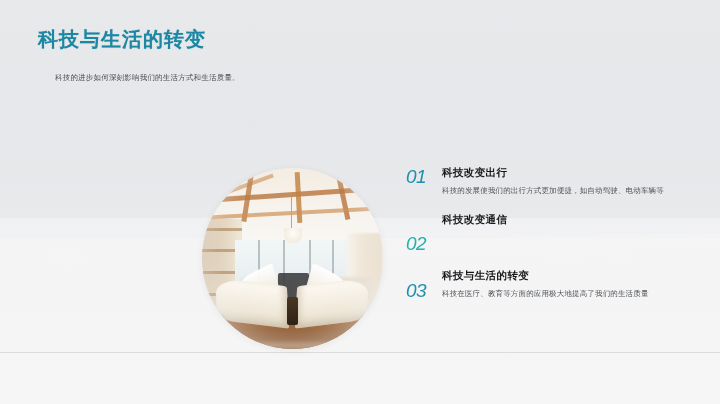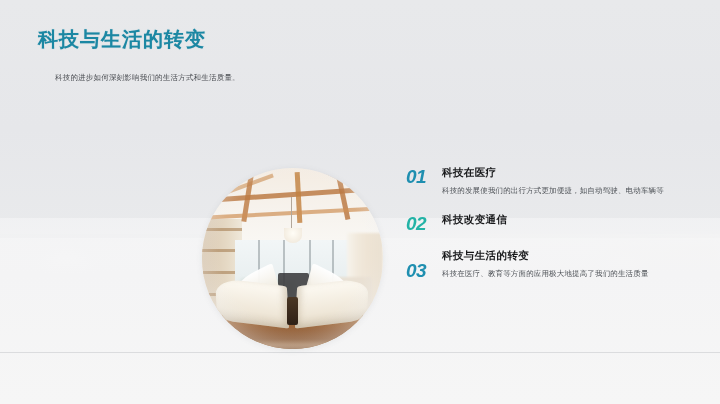--- a/index.html
+++ b/index.html
@@ -305,28 +305,28 @@
   }
   .point {
     display: flex;
     align-items: flex-start;
     margin-bottom: 16px;
   }
   .point:last-child { margin-bottom: 0; align-items: flex-end; }
   .point-num {
     flex: 0 0 36px;
     font-size: 19px;
-    font-weight: bold;
+    font-weight: normal;
     font-style: italic;
     line-height: 1;
     letter-spacing: -.5px;
     padding-top: 1px;
   }
   .n1 { color: #1f8fb0; }
-  .n2 { color: #23b3a6; }
+  .n2 { color: #23b3a6; margin-top: 20px; }
   .n3 { color: #1f8fb0; }
   .point-body { flex: 1 1 auto; }
   .point-title {
     font-size: 10.5px;
     font-weight: bold;
     color: #17181a;
     letter-spacing: .4px;
     margin: 0 0 5px 0;
   }
   .point-desc {
@@ -405,21 +405,21 @@
       <div class="book-spine"></div>
     </div>
     <div class="veil"></div>
   </div>
 
   <div class="points">
 
     <div class="point">
       <div class="point-num n1">01</div>
       <div class="point-body">
-        <div class="point-title">科技在医疗</div>
+        <div class="point-title">科技改变出行</div>
         <p class="point-desc">科技的发展使我们的出行方式更加便捷，如自动驾驶、电动车辆等</p>
       </div>
     </div>
 
     <div class="point">
       <div class="point-num n2">02</div>
       <div class="point-body">
         <div class="point-title">科技改变通信</div>
       </div>
     </div>

